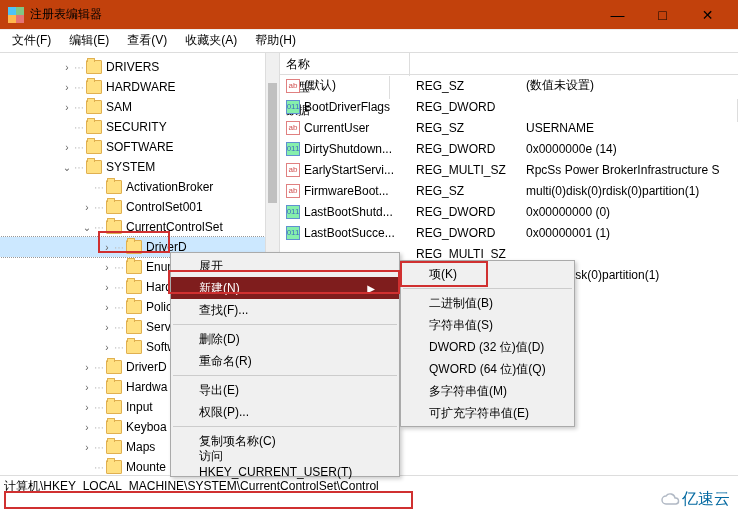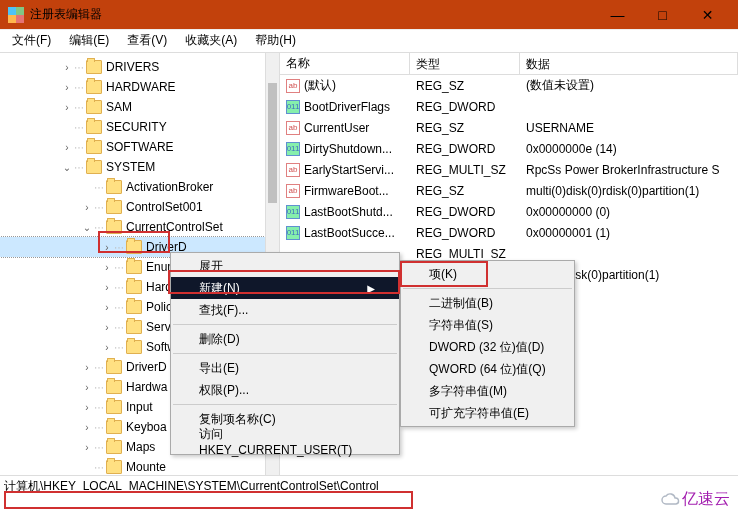--- a/index.html
+++ b/index.html
@@ -106,20 +106,21 @@
     position: absolute;
     left: 2px; right: 2px;
     top: 30px; height: 120px;
     background: #c0c0c0;
   }
   .listpane { flex: 1; overflow: hidden; position: relative; }
   .listheader {
     display: flex;
     height: 22px;
     border-bottom: 1px solid #ddd;
+    flex-direction: column;
   }
   .listheader div {
     padding: 3px 6px;
     border-right: 1px solid #ddd;
   }
   .listrow {
     display: flex;
     height: 21px;
     align-items: center;
   }
@@ -154,34 +155,34 @@
     padding: 2px 0;
   }
   .ctxmenu.main { left: 170px; top: 252px; width: 230px; }
   .ctxmenu.sub { left: 400px; top: 260px; width: 175px; }
   .ctxrow {
     height: 22px;
     display: flex;
     align-items: center;
     padding: 0 24px 0 28px;
   }
-  .ctxrow.hover { background: #0f172a; color: #fff; }
+  .ctxrow.hover { background: #7f1d1d; color: #fff; }
   .ctxsep { height: 1px; background: #ccc; margin: 3px 2px; }
   .ctxrow .arrow { margin-left: auto; font-size: 10px; }
   .redbox {
     position: absolute;
     border: 2px solid #d03030;
     pointer-events: none;
     z-index: 20;
   }
   .watermark {
     position: absolute;
     right: 8px; bottom: 6px;
     font-size: 16px;
-    color: #a21caf;
+    color: #0369a1;
     z-index: 30;
     display: flex; align-items: center;
   }
   .dotline { color:#bbb; font-size:10px; }
 </style>
 </head>
 <body>
 
 <div class="titlebar">
   <div class="icon">
@@ -446,20 +447,23 @@
       <span>新建(N)</span>
       <span class="arrow">▶</span>
     </div>
     <div class="ctxrow">
       <span>查找(F)...</span>
     </div>
     <div class="ctxsep"></div>
     <div class="ctxrow">
       <span>删除(D)</span>
     </div>
+    <div class="ctxrow">
+      <span>重命名(R)</span>
+    </div>
     <div class="ctxsep"></div>
     <div class="ctxrow">
       <span>导出(E)</span>
     </div>
     <div class="ctxrow">
       <span>权限(P)...</span>
     </div>
     <div class="ctxsep"></div>
     <div class="ctxrow">
       <span>复制项名称(C)</span>

